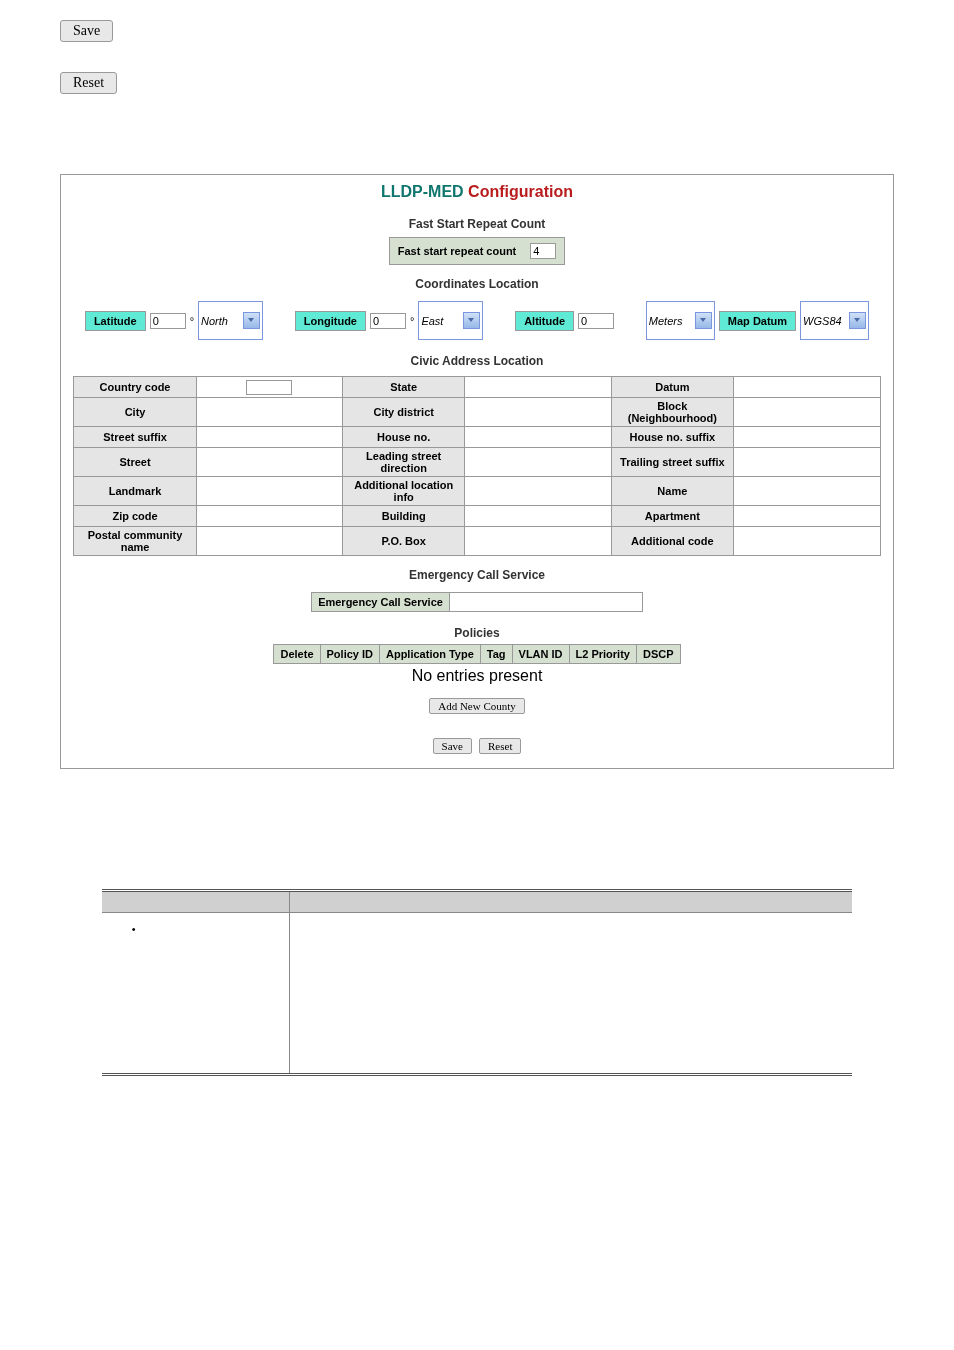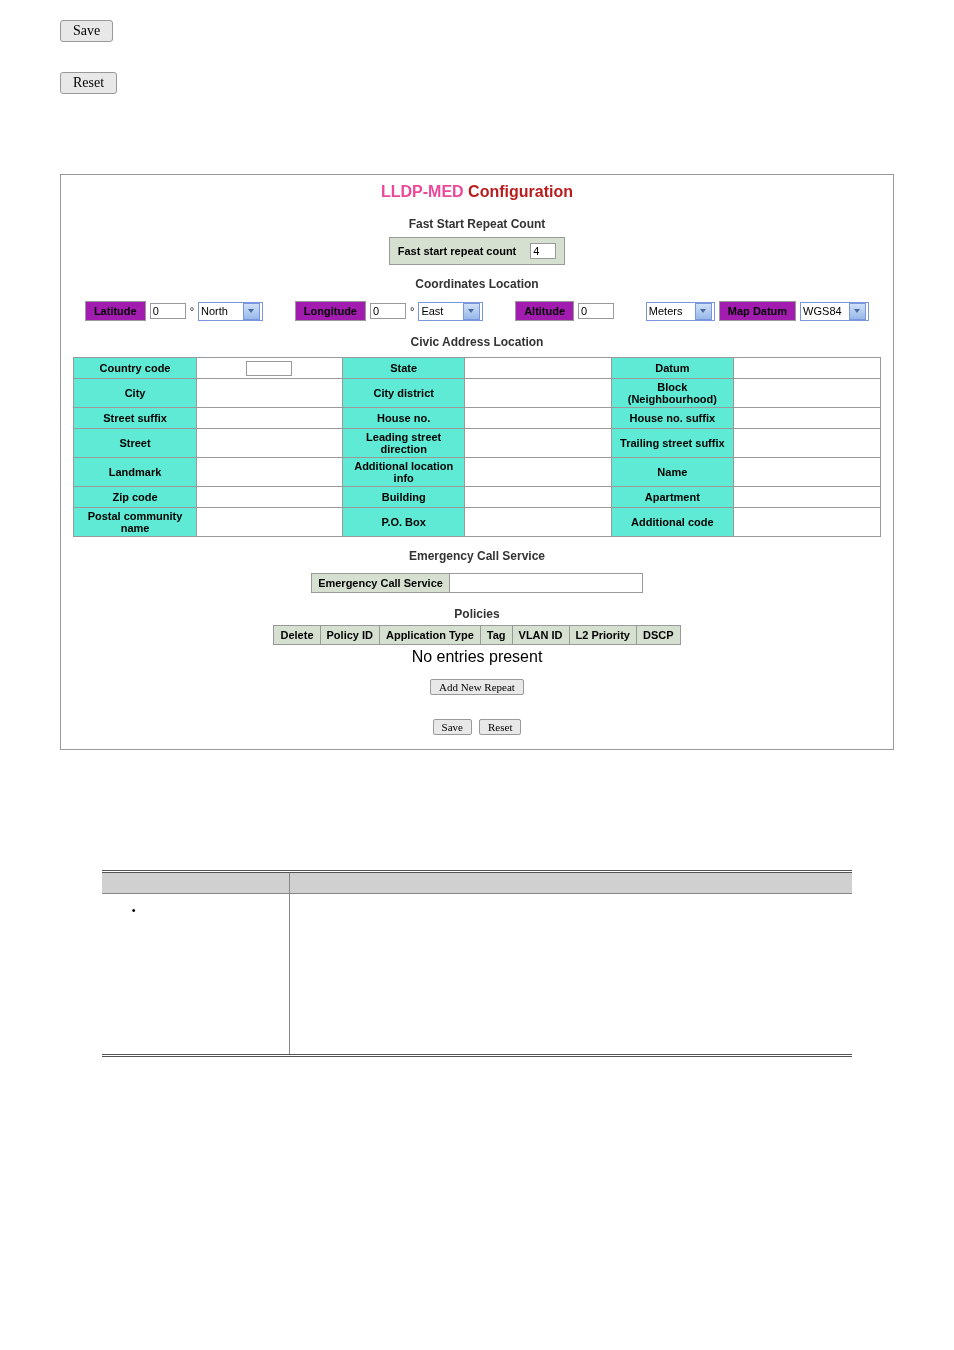--- a/index.html
+++ b/index.html
@@ -27,21 +27,21 @@
       border: 1px solid #999;
       margin-top: 80px;
       background: #fff;
     }
     .title {
       text-align: center;
       padding: 8px;
       font-size: 16px;
       font-weight: bold;
     }
-    .title .blue { color: #ec4899; }
+    .title .blue { color: #0f766e; }
     .title .red { color: #b91c1c; }
     .section-title {
       text-align: center;
       font-size: 12px;
       font-weight: bold;
       padding: 8px 0 4px;
       color: #333;
     }
     .fast-start-box {
       margin: 2px auto;
@@ -67,41 +67,42 @@
       justify-content: space-around;
       padding: 6px 8px;
       align-items: center;
     }
     .coord-group {
       display: flex;
       align-items: center;
       gap: 4px;
     }
     .coord-label-cell {
-      background: #a21caf;
+      background: #5eead4;
       border: 1px solid #999;
       padding: 3px 8px;
       font-weight: bold;
       font-size: 11px;
     }
     .coord-input {
       border: 1px solid #999;
       width: 30px;
       font-size: 11px;
       padding: 1px 2px;
     }
     .degree { font-size: 11px; }
     .dropdown {
       border: 1px solid #7a96df;
       background: #fff;
       font-size: 11px;
-      padding: 0 2px;
+      padding: 10px 2px;
       display: inline-flex;
       align-items: center;
       height: 17px;
+      font-style: italic;
     }
     .dropdown-arrow {
       display: inline-block;
       width: 15px;
       height: 15px;
       background: linear-gradient(#cfe0f7, #97b8e8);
       border: 1px solid #7a96df;
       margin-left: 4px;
       position: relative;
     }
@@ -119,21 +120,21 @@
       width: 97%;
     }
     .civic-table td, .civic-table th {
       border: 1px solid #999;
       padding: 2px 4px;
       font-size: 11px;
       text-align: center;
       height: 16px;
     }
     .civic-label {
-      background: #5eead4;
+      background: #e5e5e5;
       font-weight: bold;
       width: 15%;
       margin-left: 12px;
     }
     .civic-value {
       background: #fff;
       width: 18%;
     }
     .civic-table input {
       border: 1px solid #999;
@@ -359,21 +360,21 @@
           <th>Tag</th>
           <th>VLAN ID</th>
           <th>L2 Priority</th>
           <th>DSCP</th>
         </tr>
   </tbody>
     </table>
   <div class="no-entries">No entries present</div>
 
   <div class="bottom-buttons">
-    <button>Add New Repeat</button>
+    <button>Add New County</button>
   </div>
   <div class="bottom-buttons">
     <button>Save</button>
     <button>Reset</button>
   </div>
 </div>
 
 <table class="desc-table">
   <tbody>
       <tr>

